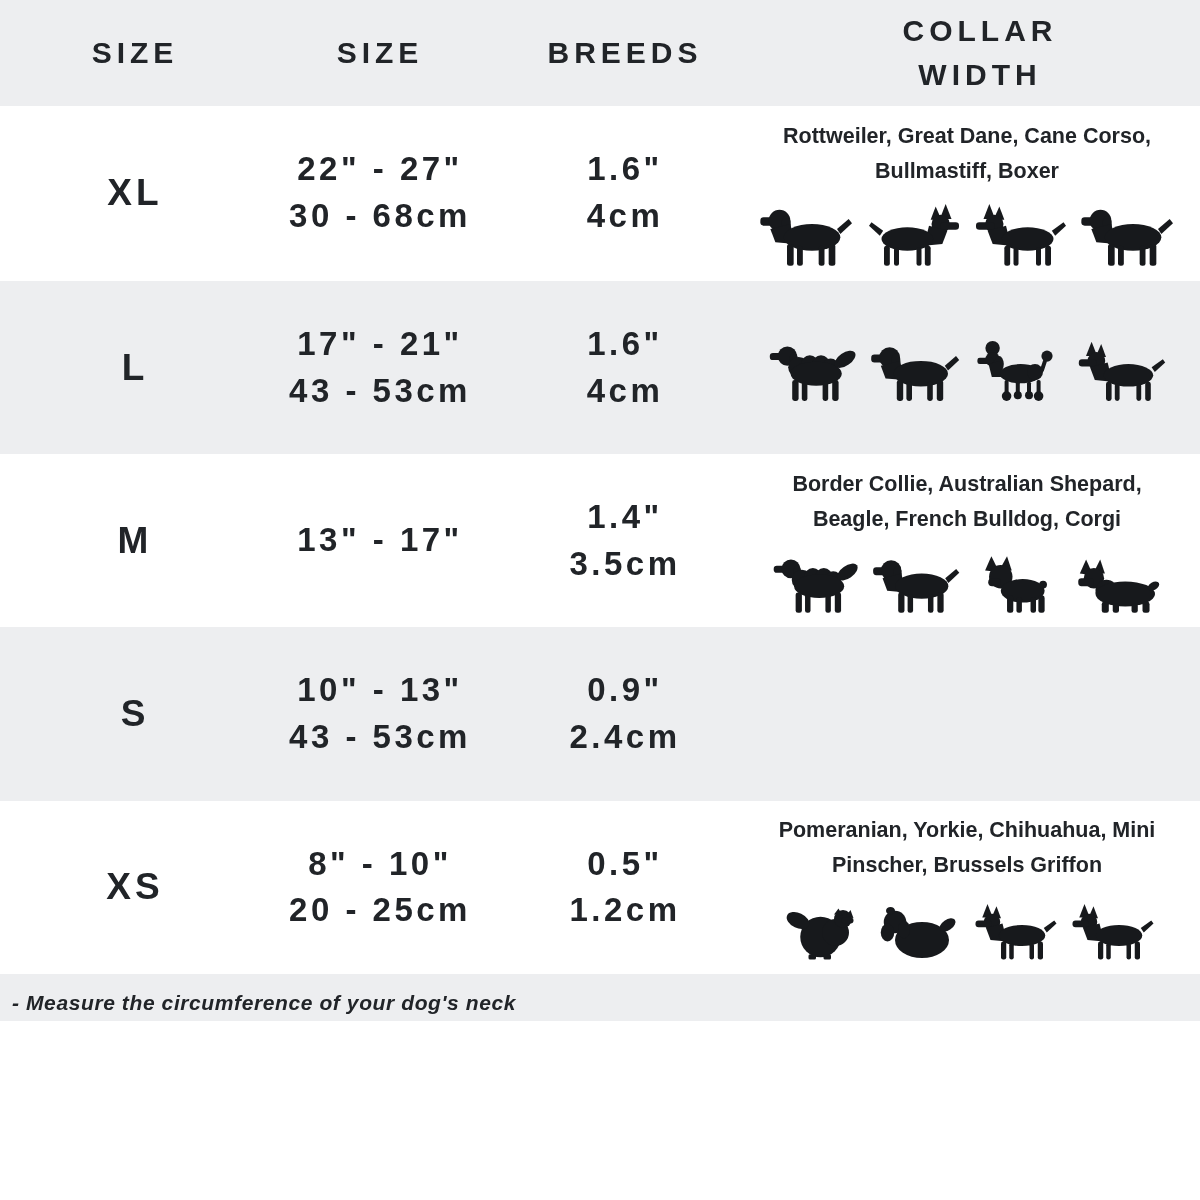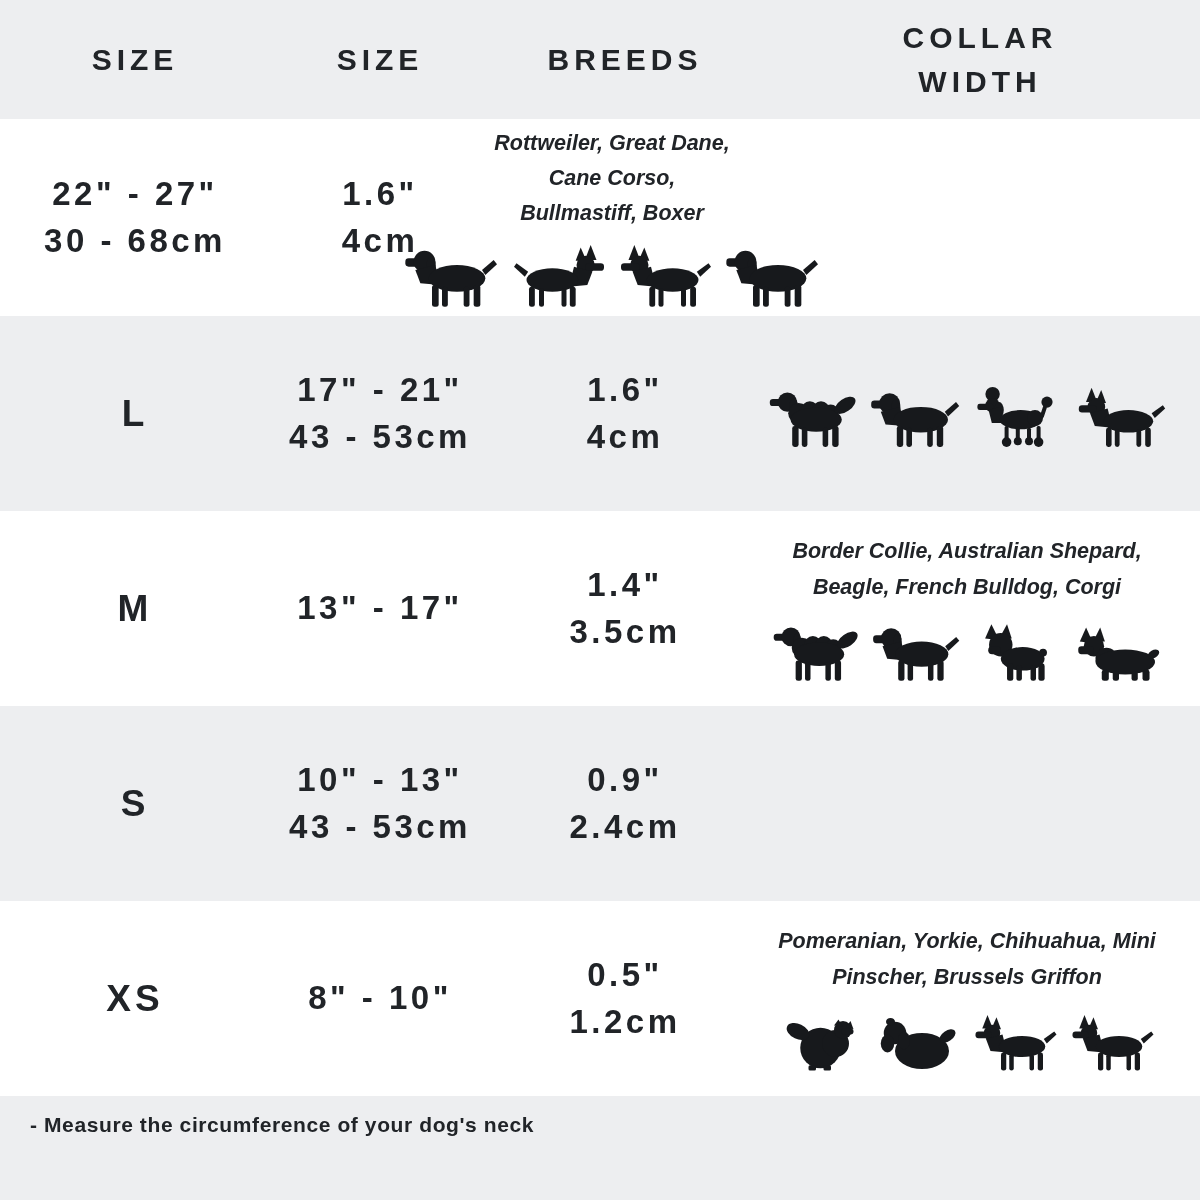--- a/index.html
+++ b/index.html
@@ -2,21 +2,21 @@
 <html><head>
 <meta charset="utf-8">
 <style>
   * { margin:0; padding:0; box-sizing:border-box; }
   html,body { width:1200px; height:1200px; overflow:hidden; }
   body {
     font-family:"Liberation Sans","DejaVu Sans",sans-serif;
     color:#212428;
     background:#ffffff;
   }
-  .chart { width:1200px; height:1200px; display:flex; flex-direction:column; }
+  .chart { width:1200px; height:1021px; display:flex; flex-direction:column; }
 
   .grid-row {
     display:grid;
     grid-template-columns:270px 220px 270px 440px;
   }
   .header-row {
     height:119px;
     background:#edeef0;
     align-items:center;
   }
@@ -34,41 +34,41 @@
   .size-row.alt { background:#edeef0; }
 
   .cell {
     display:flex; flex-direction:column;
     align-items:center; justify-content:center;
     text-align:center;
   }
   .size-label { font-size:37px; font-weight:bold; letter-spacing:4px; }
   .measure { font-size:33px; font-weight:bold; letter-spacing:3.5px; line-height:1.42; }
 
-  .breeds-cell { padding-right:26px; gap:8px;font-style:italic; }
+  .breeds-cell { padding-right:26px; gap:8px; }
   .breed-names {
     font-size:21.5px; font-weight:bold; line-height:1.64;
     max-width:392px;
   }
   .dog-strip {
     display:flex; align-items:flex-end; justify-content:center;
     gap:7px; height:70px;
   }
   .dog { color:#17191c; display:block; }
   .dog.flip { transform:scaleX(-1); }
   .dog-xl { width:100px; height:68px; }
   .dog-lg { width:96px;  height:65px; }
   .dog-md { width:94px;  height:64px; }
   .dog-sm { width:90px;  height:62px; }
 
   .footer {
     flex:1;
     background:#edeef0;
-    padding:12px 20px 0 30px;
-    display:flex; flex-direction:column; justify-content:flex-start;
+    padding:12px 20px 0 12px;
+    display:flex; flex-direction:column; justify-content:flex-start;font-style:italic;
   }
   .note {
     font-size:21px; font-weight:bold; letter-spacing:0.6px;
     line-height:1.66;
   }
   .defs-holder { position:absolute; width:0; height:0; overflow:hidden; }
 </style>
 </head>
 <body>
 
@@ -199,20 +199,21 @@
 <div class="chart">
 
   <div class="grid-row header-row">
     <div class="header-cell">SIZE</div>
     <div class="header-cell">SIZE</div>
     <div class="header-cell">BREEDS</div>
     <div class="header-cell collar">COLLAR WIDTH</div>
   </div>
 
   <div class="grid-row size-row first">
+    <div class="cell size-label">XL</div>
     <div class="cell measure">
       <div>22" - 27"</div>
       <div>30 - 68cm</div>
     </div>
     <div class="cell measure">
       <div>1.6"</div>
       <div>4cm</div>
     </div>
     <div class="cell breeds-cell">
       <div class="breed-names">Rottweiler, Great Dane, Cane Corso, Bullmastiff, Boxer</div>
@@ -298,20 +299,21 @@
     <div class="cell measure">
       <div>0.9"</div>
       <div>2.4cm</div>
     </div>
   </div>
 
   <div class="grid-row size-row">
     <div class="cell size-label">XS</div>
     <div class="cell measure">
       <div>8" - 10"</div>
+      <div>20 - 25cm</div>
     </div>
     <div class="cell measure">
       <div>0.5"</div>
       <div>1.2cm</div>
     </div>
     <div class="cell breeds-cell">
       <div class="breed-names">Pomeranian, Yorkie, Chihuahua, Mini Pinscher, Brussels Griffon</div>
       <div class="dog-strip">
         <svg class="dog dog-sm flip" viewBox="0 0 120 80">
             <use href="#dog-pom"></use>

